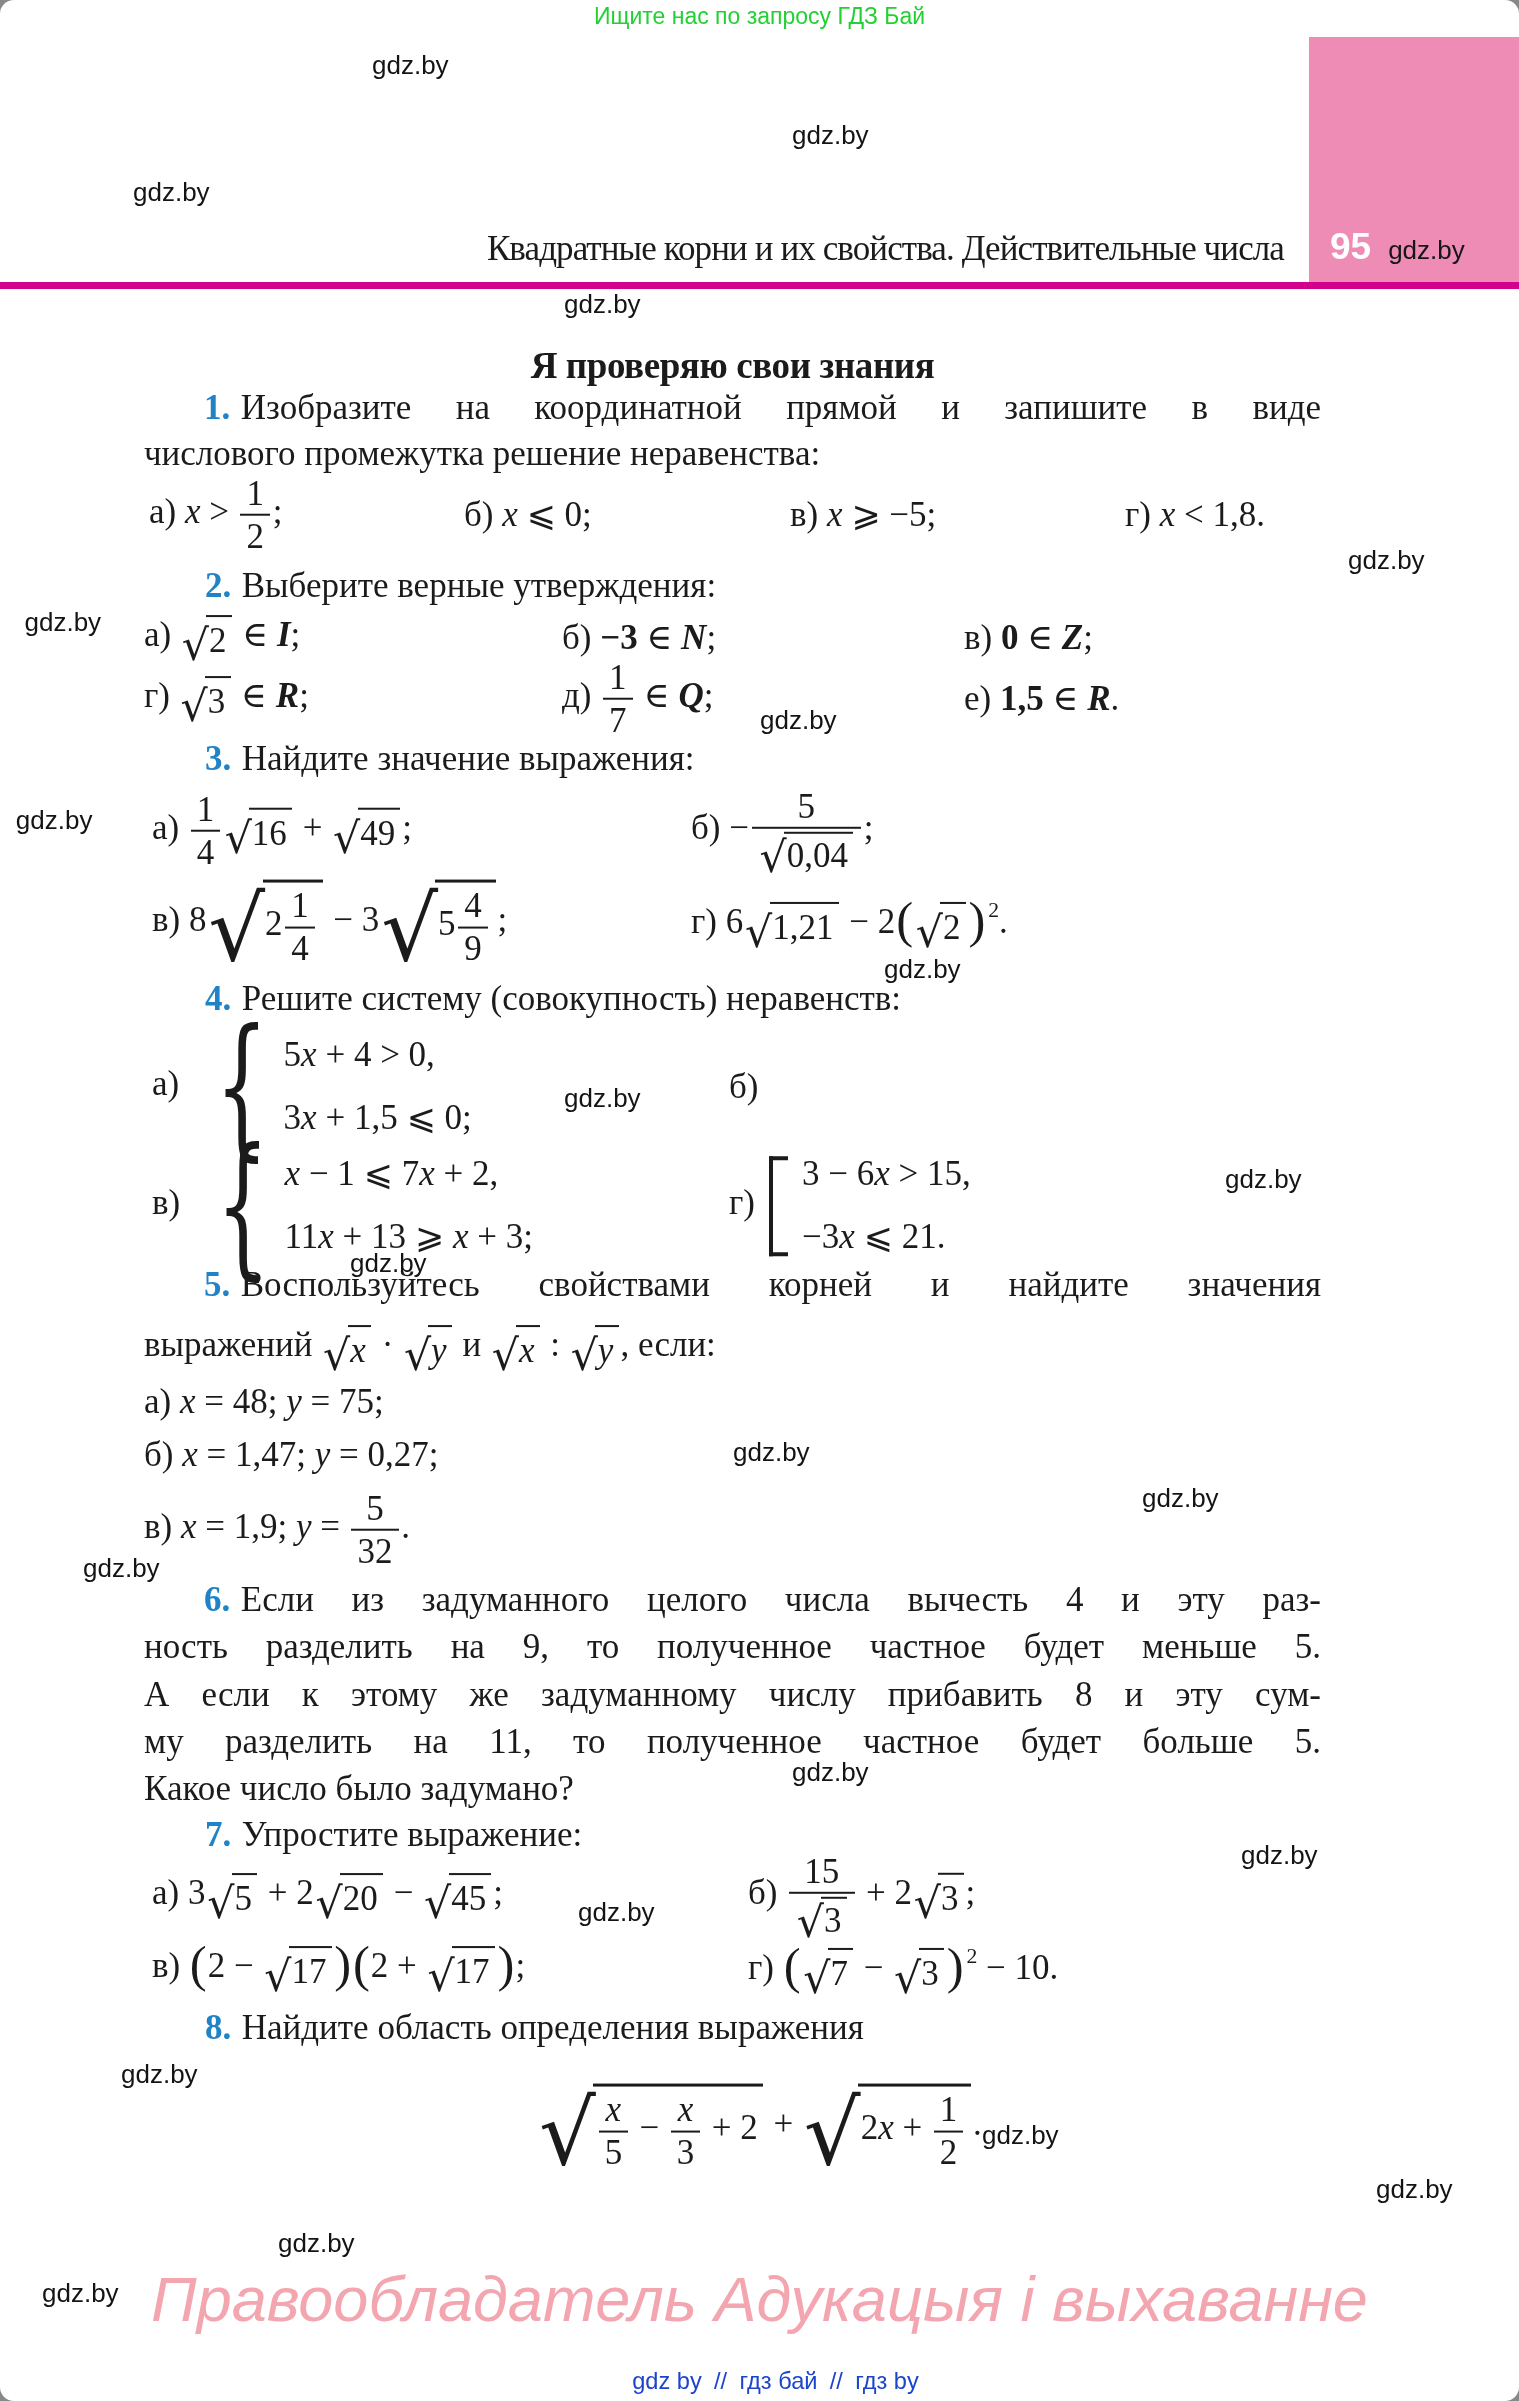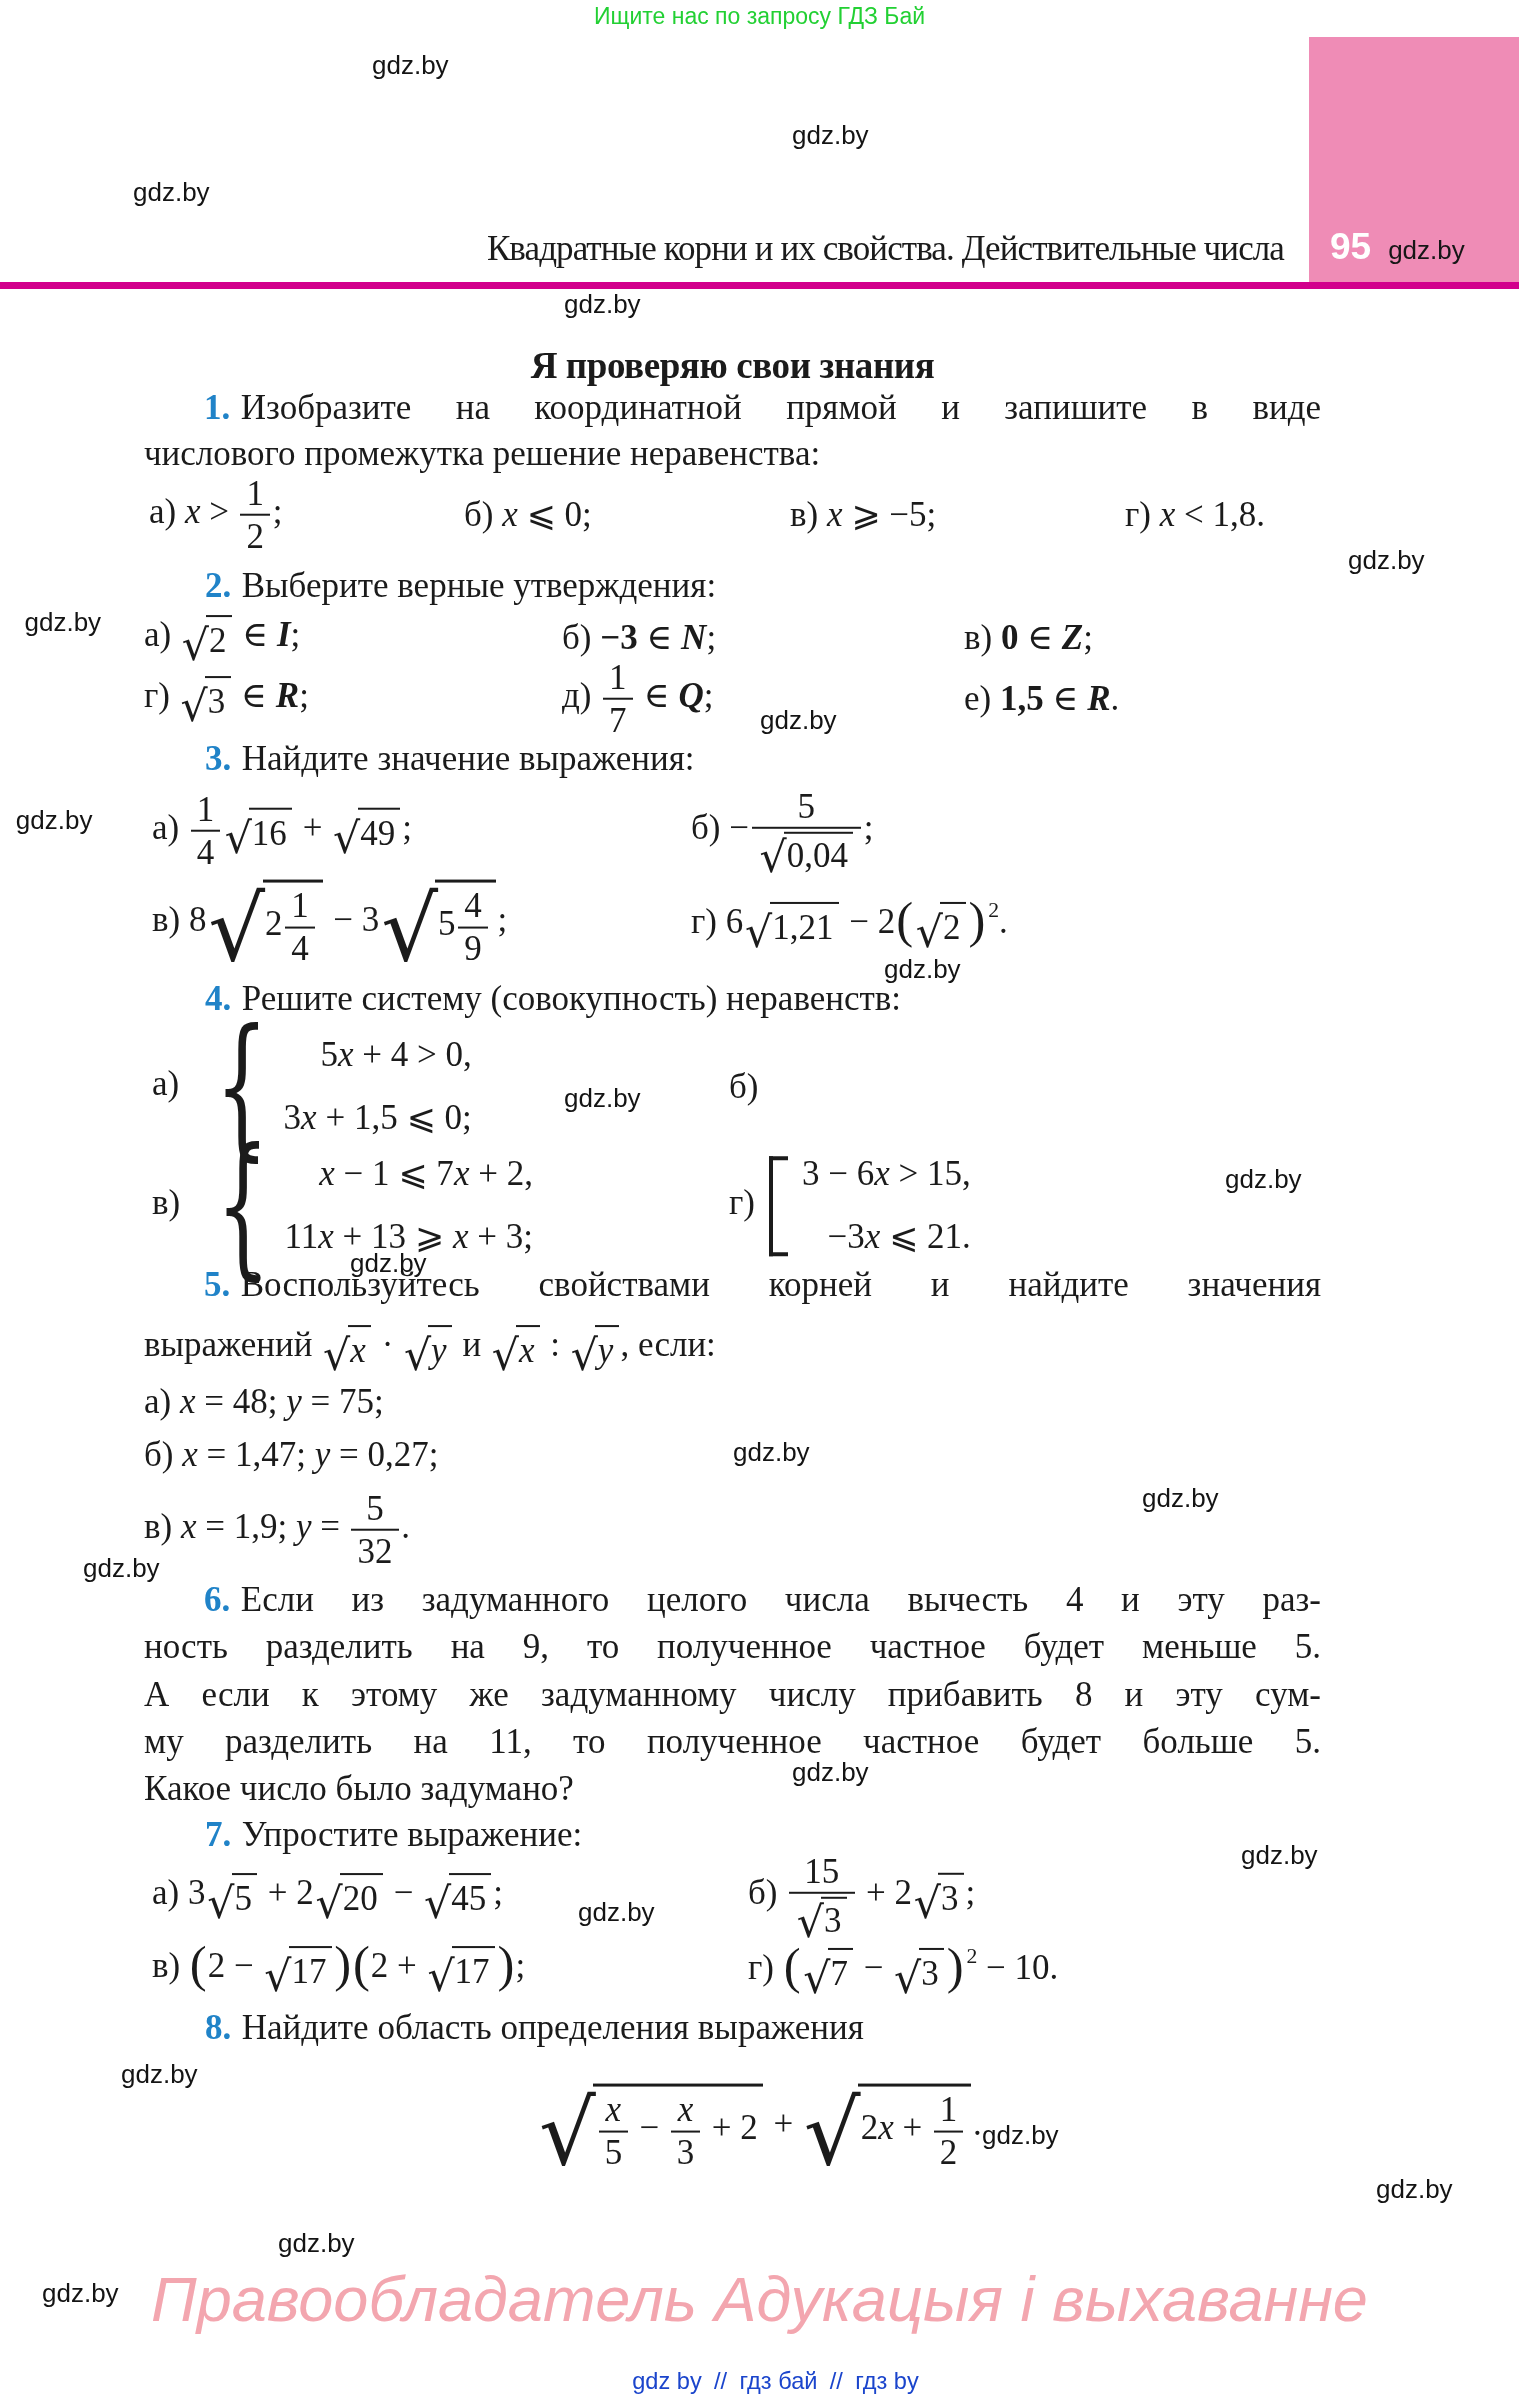--- a/index.html
+++ b/index.html
@@ -1,19 +1,19 @@
 <!DOCTYPE html>
 <html style="font-size:14px"><head>
 <meta charset="utf-8">
 <style>
   html,body{margin:0;padding:0;background:#888;}
   .page{
     position:relative; width:1519px; height:2401px; background:#ffffff;
     font-family:"Liberation Serif","DejaVu Serif","DejaVu Sans",serif;
-    color:#1b1b1b; overflow:hidden;
+    color:#1b1b1b; overflow:hidden;border-radius:14px;
   }
   
   .banner{
     position:absolute; top:2.6px; left:0; width:100%; text-align:center;
     font-family:"Liberation Sans","DejaVu Sans",sans-serif;
     font-size:23px; color:#22d033; font-weight:500;
   }
   
   .chapter-title{
     position:absolute; top:229px; right:235px; white-space:nowrap;
@@ -69,21 +69,21 @@
   .sys{display:inline-flex; align-items:center; vertical-align:middle; margin-left:5.3px;}
   .sys>.brace{
     font-family:"DejaVu Serif",serif; font-size:153px; font-weight:200;
     line-height:0.78; transform:scaleX(0.55); display:inline-block; margin-right:-7px;
   }
   .sys>.sqbr{
     align-self:stretch; width:15px; border:4.4px solid #1b1b1b; border-right:none;
     margin-right:14px; display:inline-block;
   }
   .sys>.rows{display:inline-flex; flex-direction:column; gap:26px; text-align:left;}
-  .srow{line-height:1.05;text-align:right;}
+  .srow{line-height:1.05;}
   
   .wm{
     position:absolute; font-family:"Liberation Sans","DejaVu Sans",sans-serif;
     font-size:26px; color:#141414; white-space:nowrap;
   }
   
   .copyright{
     position:absolute; top:2263px; left:0; width:100%; text-align:center;
     font-family:"Liberation Sans","DejaVu Sans",sans-serif;
     font-size:63px; font-style:italic; color:#f3a6af; white-space:nowrap;

